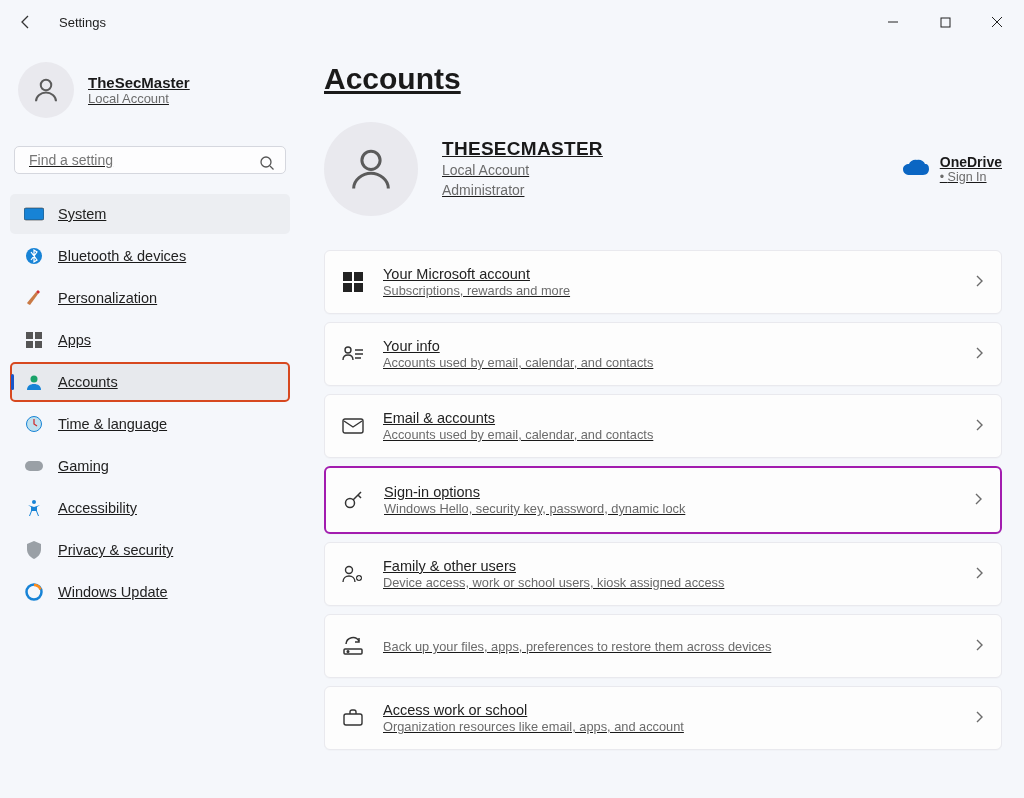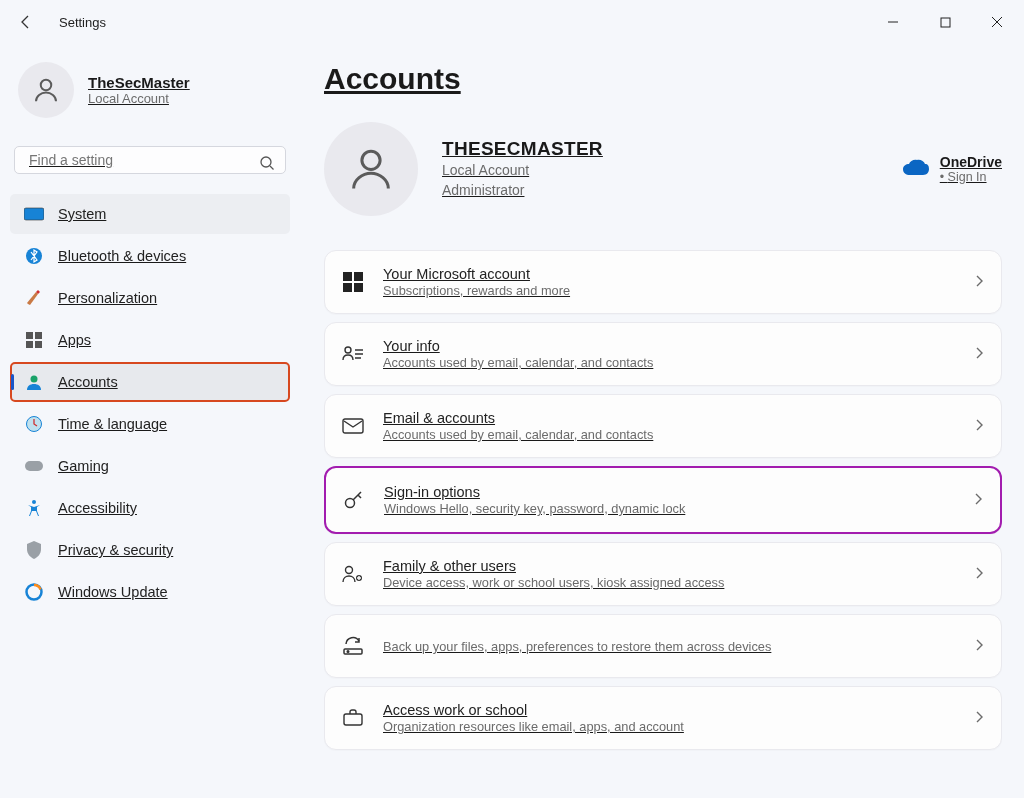--- a/index.html
+++ b/index.html
@@ -123,21 +123,21 @@
     display:flex; align-items:center; gap:10px;
   }
   .onedrive .od-text .t1 { font-weight:600; font-size:14px; }
   .onedrive .od-text .t2 { color:var(--muted); font-size:12.5px;}
   .onedrive .od-text .t2::before { content:"• "; color:var(--muted); }
 
   
   .cards { display:flex; flex-direction:column; gap:8px; padding-bottom:24px;}
   .card {
     background:var(--card); border:1px solid var(--card-border);
-    border-radius:12px; height:64px;
+    border-radius:6px; height:64px;
     display:flex; align-items:center; gap:18px;
     padding:0 18px 0 16px; cursor:default;
     box-shadow:0 1px 1px rgba(0,0,0,.02);
   }
   .card.highlight { border:2px solid #a21caf; height:68px; }
   .card .c-icon { width:24px; height:24px; display:flex; align-items:center; justify-content:center; }
   .card .c-body { flex:1; }
   .card .c-title { font-size:14.5px; color:#222; }
   .card .c-sub   { font-size:12.8px; color:var(--muted); margin-top:1px; }
   .card .chev { color:#6b6b6b; }

